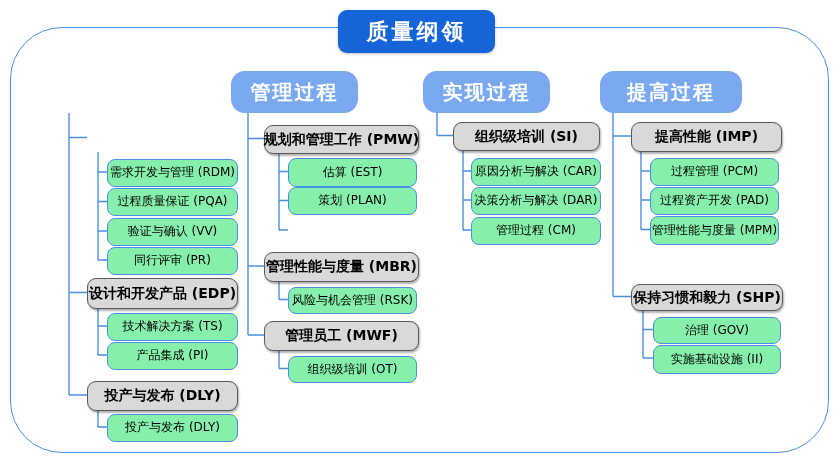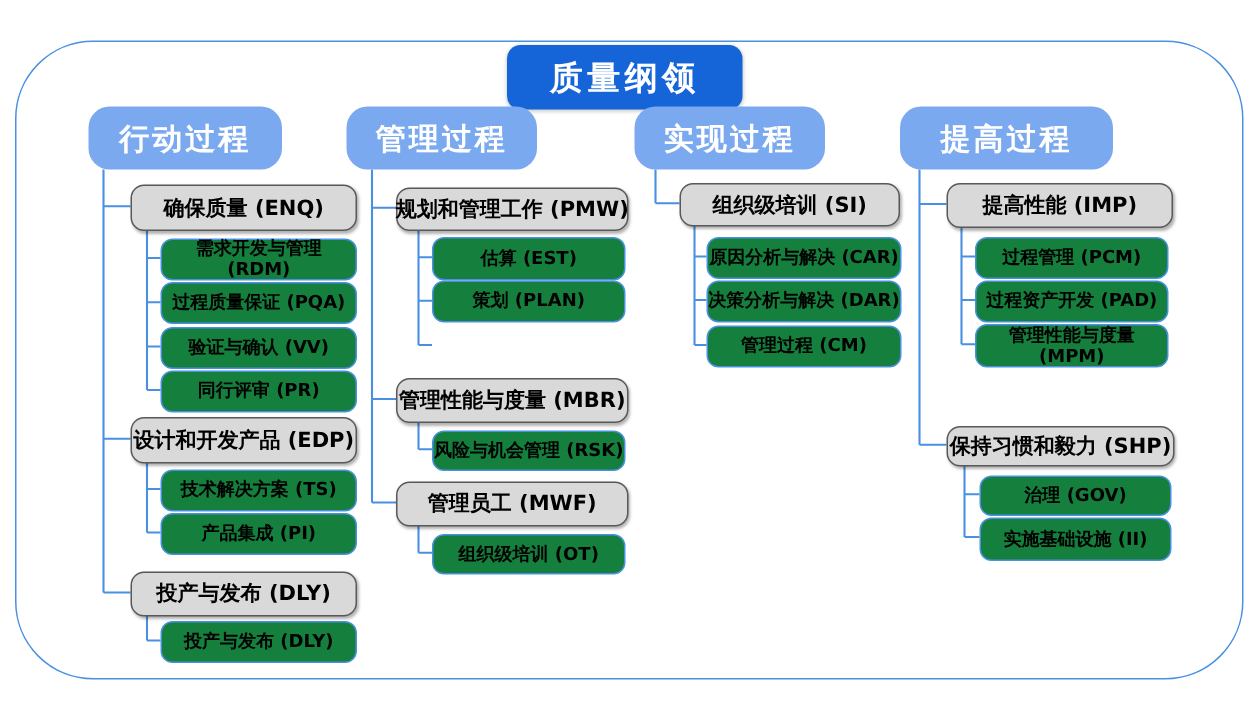--- a/index.html
+++ b/index.html
@@ -3,28 +3,28 @@
 <meta charset="utf-8">
 <style>
   html,body{margin:0;padding:0;background:#ffffff;}
   body{font-family:"DejaVu Sans","Liberation Sans",sans-serif;}
   #stage{position:relative;width:839px;height:469px;background:#fff;overflow:hidden;}
   .frame{position:absolute;left:10px;top:27px;width:817px;height:424px;
          border:1.5px solid #4a90e2;border-radius:52px;background:#fff;}
   .lines{position:absolute;left:0;top:0;}
   .title{position:absolute;left:338px;top:10px;width:157px;height:43px;background:#1565d8;
          color:#fff;font-size:22px;font-weight:bold;letter-spacing:3px;border-radius:9px;
-         display:flex;align-items:center;justify-content:center;box-shadow:0 1px 3px rgba(0,0,0,.25);margin-top:20px;}
+         display:flex;align-items:center;justify-content:center;box-shadow:0 1px 3px rgba(0,0,0,.25);}
   .hdr{position:absolute;background:#7aa9ef;color:#fff;font-size:20px;font-weight:bold;
        letter-spacing:2px;border-radius:14px;display:flex;align-items:center;justify-content:center;}
   .grp{position:absolute;background:#d9d9d9;border:1.6px solid #595959;border-radius:9px;
        color:#000;font-size:14px;font-weight:bold;display:flex;align-items:center;
        justify-content:center;box-shadow:1px 1.5px 2px rgba(0,0,0,.3);white-space:nowrap;}
-  .leaf{position:absolute;background:#15803d;border:1.5px solid #4a90e2;border-radius:8px;
-        color:#000;font-size:12px;font-weight:bold;display:flex;align-items:center;
+  .leaf{position:absolute;background:#86efac;border:1.5px solid #4a90e2;border-radius:8px;
+        color:#000;font-size:12px;font-weight:normal;display:flex;align-items:center;
         justify-content:center;text-align:center;line-height:1.15;}
 </style>
 </head>
 <body>
 
 <div id="stage">
 
   <div class="frame"></div>
 
   <svg class="lines" width="839" height="469">
@@ -44,22 +44,20 @@
       <path d="M463 149 V230 M463 171 H471 M463 200 H471 M463 230 H471"></path>
 
       <path d="M613 113 V296.5 M613 136 H631 M613 296.5 H631"></path>
       <path d="M641 150 V229.5 M641 171 H650 M641 200 H650 M641 229.5 H650"></path>
       <path d="M643 309 V358 M643 329.5 H653 M643 358 H653"></path>
     </g>
   </svg>
 
   <div class="title">质量纲领</div>
 
-  <div class="hdr" style="left:59px;top:71px;width:129px;height:42px">行动过程</div>
-  <div class="grp" style="left:87px;top:123px;width:149px;height:29px">确保质量 (ENQ)</div>
   <div class="leaf" style="left:107px;top:159px;width:129px;height:26px">需求开发与管理 (RDM)</div>
   <div class="leaf" style="left:107px;top:188px;width:129px;height:26px">过程质量保证 (PQA)</div>
   <div class="leaf" style="left:107px;top:218px;width:129px;height:26px">验证与确认 (VV)</div>
   <div class="leaf" style="left:107px;top:247px;width:129px;height:26px">同行评审 (PR)</div>
   <div class="grp" style="left:87px;top:278px;width:149px;height:29px">设计和开发产品 (EDP)</div>
   <div class="leaf" style="left:107px;top:313px;width:129px;height:26px">技术解决方案 (TS)</div>
   <div class="leaf" style="left:107px;top:342px;width:129px;height:26px">产品集成 (PI)</div>
   <div class="grp" style="left:87px;top:381px;width:149px;height:28px">投产与发布 (DLY)</div>
   <div class="leaf" style="left:107px;top:414px;width:129px;height:26px">投产与发布 (DLY)</div>
 

